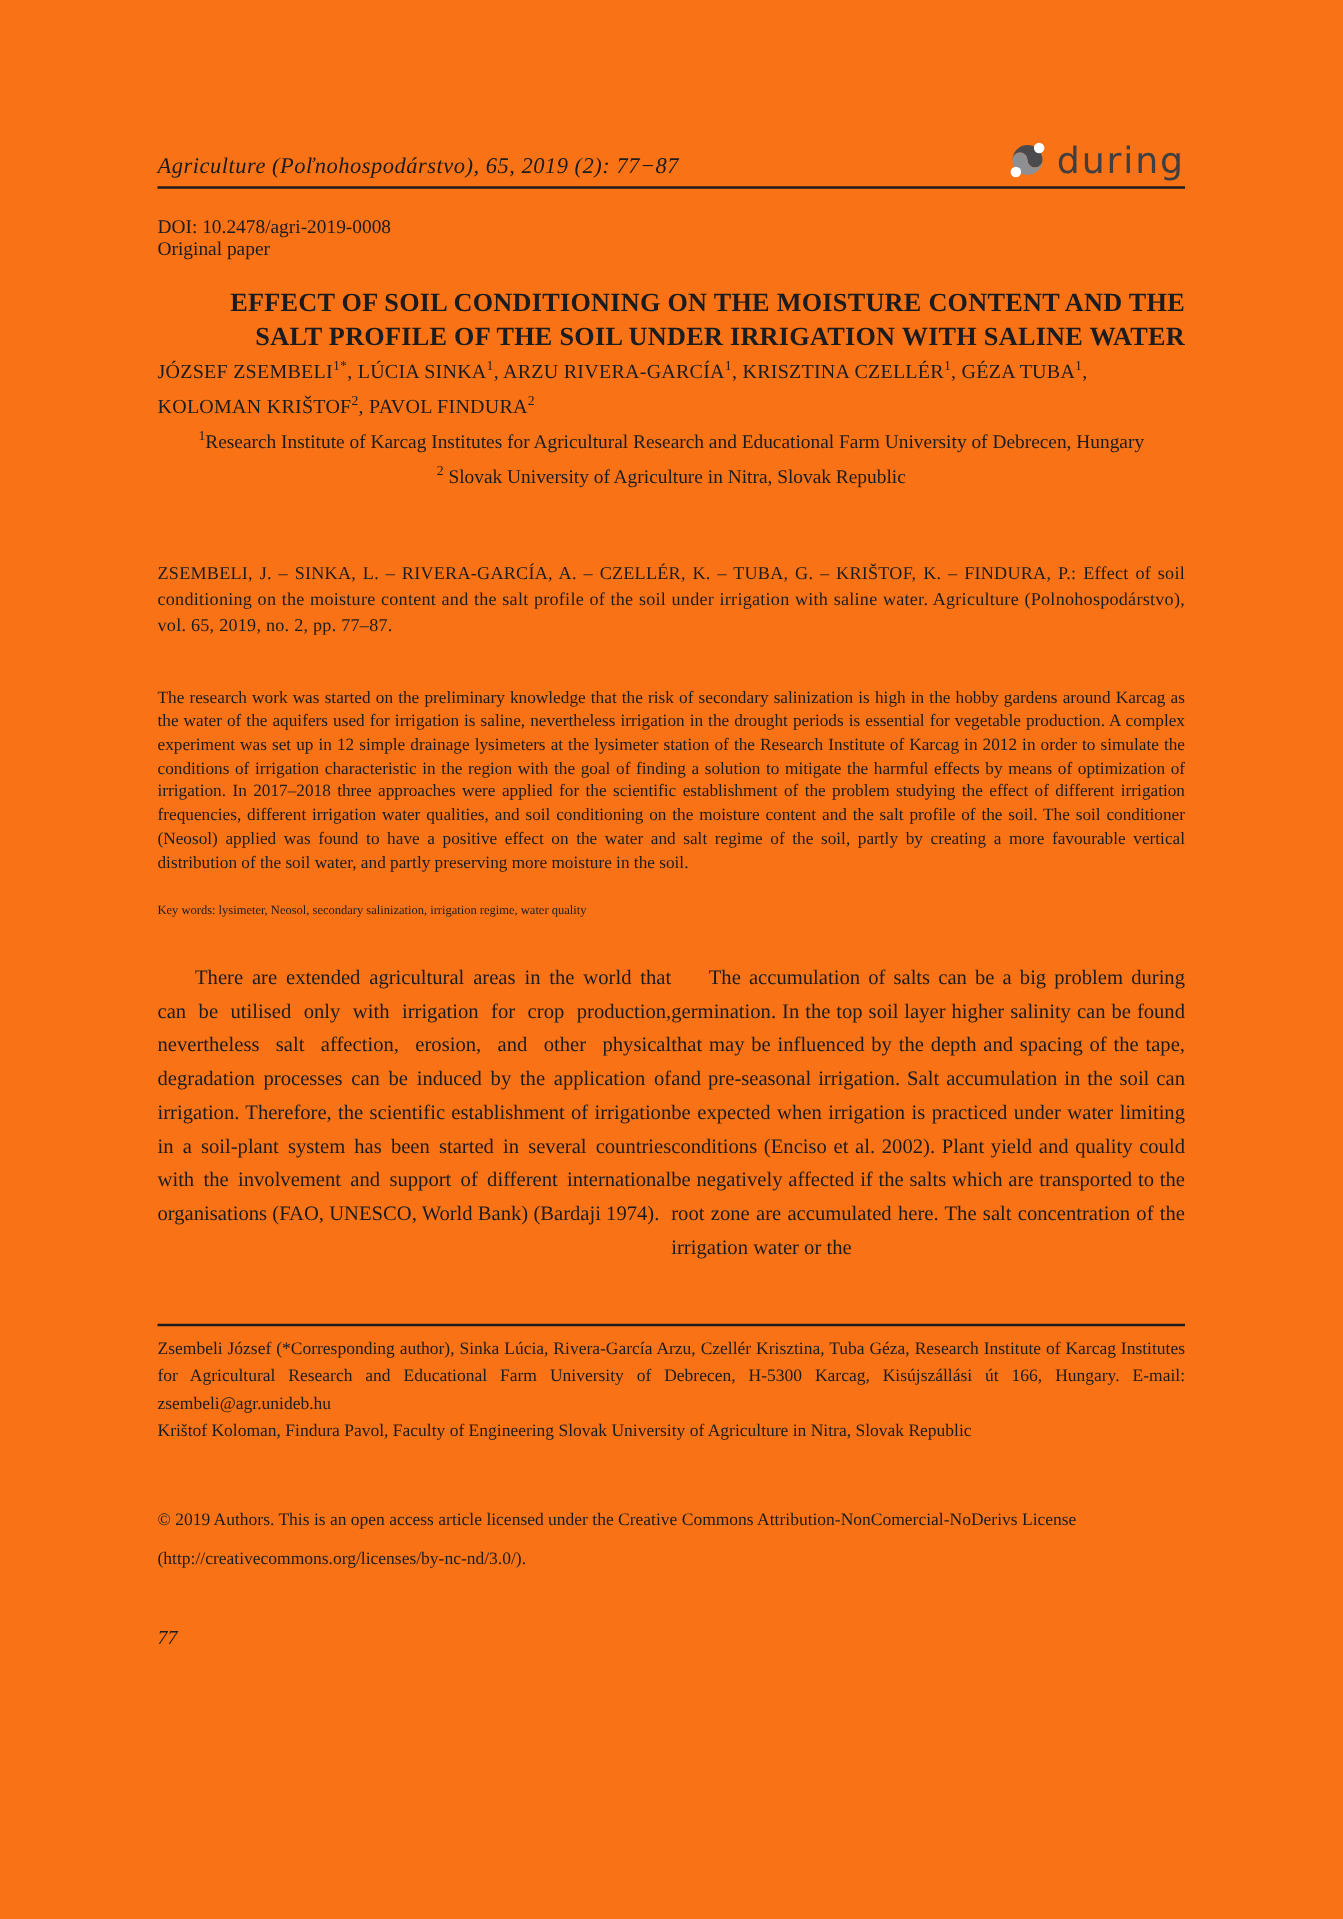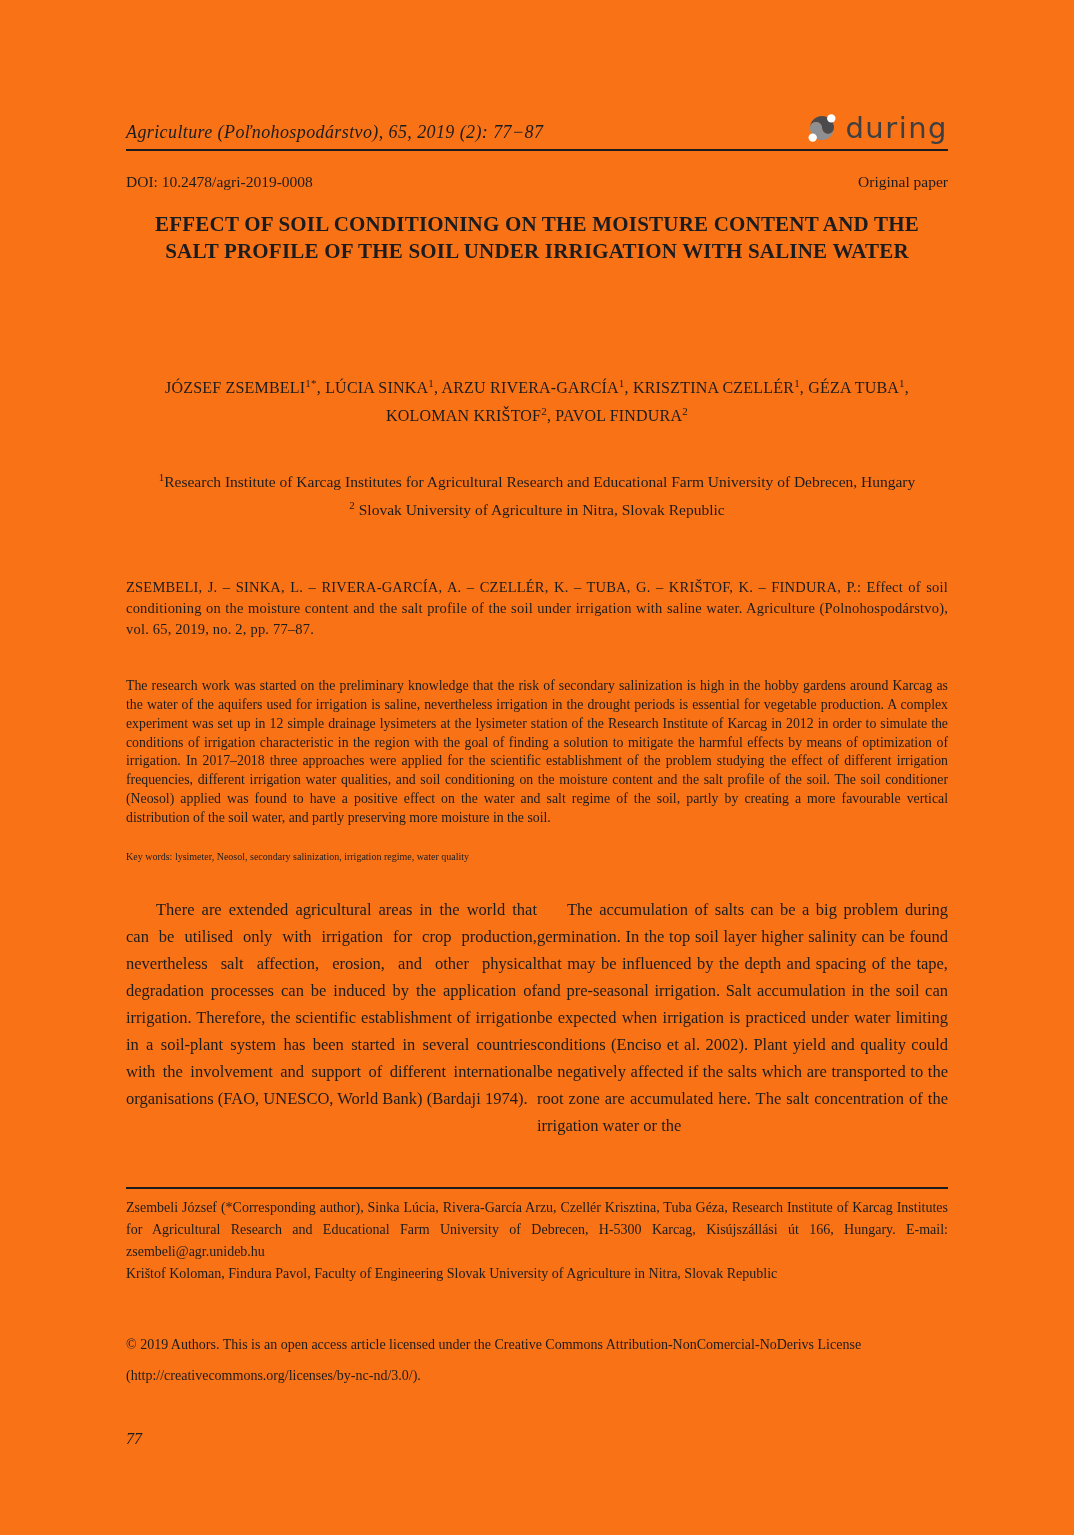--- a/index.html
+++ b/index.html
@@ -45,40 +45,39 @@
     font-size: 29px;
     color: #3f3f41;
     letter-spacing: 1.5px;
     line-height: 1;
   }
   .doi-row {
     display: flex;
     justify-content: space-between;
     margin-top: 22px;
     font-size: 15.5px;
+    flex-direction: column;
   }
   
   .title {
     margin: 20px auto 0 auto;
-    text-align: center;
+    text-align: right;
     font-size: 21px;
     font-weight: bold;
     line-height: 1.3;
     letter-spacing: 0.2px;
   }
   .authors {
-    margin-top: 108px;
-    text-align: center;
+    text-align: left;
     font-size: 16px;
     line-height: 1.75;
     letter-spacing: 0.2px;
   }
   .authors sup, .affiliations sup { font-size: 11px; }
   .affiliations {
-    margin-top: 38px;
     text-align: center;
     font-size: 15.5px;
     line-height: 1.75;
   }
   
   .citation {
     margin-top: 54px;
     font-size: 14.5px;
     line-height: 1.44;
     text-align: justify;

